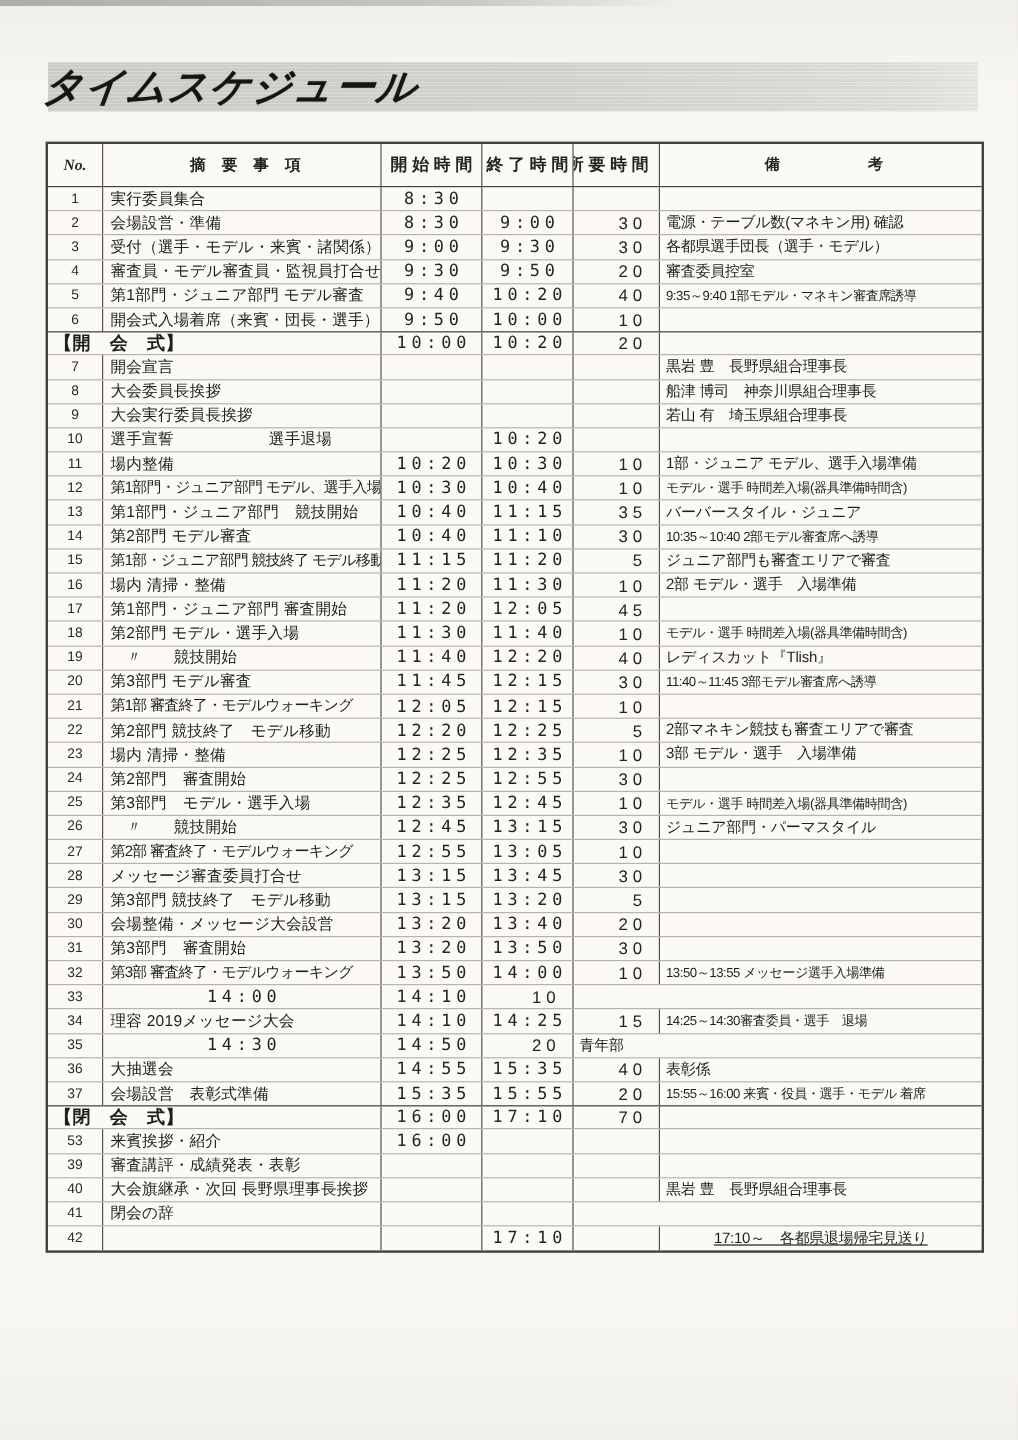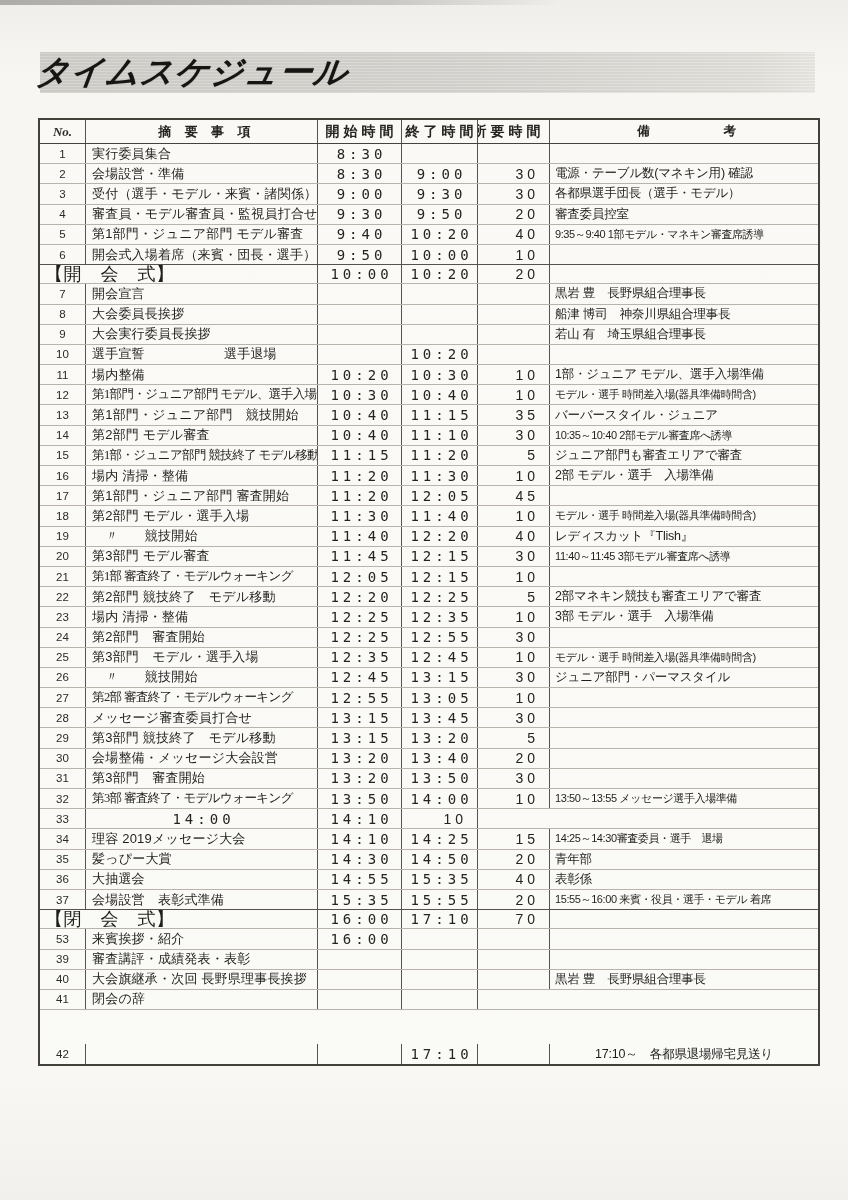--- a/index.html
+++ b/index.html
@@ -53,67 +53,67 @@
     width: 782px;
     border: 2px solid #44403a;
     background: rgba(255,255,255,.35);
   }
   .t-head, .row {
     display: grid;
     grid-template-columns: 46px 232px 84px 76px 72px 1fr;
     align-items: stretch;
   }
   .t-head {
-    height: 24px;
+    height: 36px;
     border-bottom: 1.4px solid #46423c;
     font-family: "Liberation Serif", "DejaVu Serif", serif;
     font-weight: 700;
     font-size: 15px;
     color: #23221f;
   }
   .t-head .cell { justify-content: center; }
   .t-head .c-no { font-size: 13px; font-style: italic; }
   .row { height: 20.2px; border-bottom: 1px solid #b9b4ab; }
-  .t-body .row:last-child { border-bottom: none; margin-top: 34px; }
+  .t-body .row:last-child { border-bottom: none; }
   .cell {
     display: flex;
     align-items: center;
     overflow: hidden;
     white-space: nowrap;
     border-right: 1.2px solid #57534c;
   }
   .cell:last-child { border-right: none; }
   .c-no { justify-content: center; font-size: 11.5px; color: #2c2a27; }
   .c-item { padding-left: 6px; font-size: 13px; letter-spacing: .2px; }
-  .c-item.condense { font-size: 12.5px; letter-spacing: -.6px; font-family: Liberation Serif, serif; }
+  .c-item.condense { font-size: 12.5px; letter-spacing: -.6px; }
   .c-start, .c-end {
     justify-content: center;
     font-family: "DejaVu Sans Mono", "Liberation Mono", monospace;
     font-size: 14px;
     letter-spacing: 4px;
     padding-left: 4px;
     color: #24231f;
   }
   .c-dur {
     justify-content: flex-end;
     padding-right: 10px;
     font-family: Liberation Sans, sans-serif;
     font-size: 14px;
     letter-spacing: 4px;
     color: #24231f;
   }
   .c-remark { padding-left: 5px; font-size: 12.5px; letter-spacing: -.2px; }
   .c-remark.small { font-size: 11px; letter-spacing: -.4px; }
-  .c-remark.center { justify-content: center; padding-left: 0; }
+  .c-remark.center { justify-content: center; padding-left: 0; text-decoration: underline; }
   
   .section-row { border-top: 1.2px solid #57534c; margin-top: -1px; }
   .section-row .c-item {
     grid-column: 1 / 3;
-    font-size: 18px;
-    font-weight: 400;
+    font-size: 15px;
+    font-weight: 700;
     padding-left: 5px;
     letter-spacing: .5px;
   }
 </style>
 </head>
 <body>
 
 <div class="page">
 
   <div class="scan-edge"></div>
@@ -409,21 +409,20 @@
         <div class="row">
           <div class="cell c-no">34</div>
           <div class="cell c-item">理容 2019メッセージ大会</div>
           <div class="cell c-start">14:10</div>
           <div class="cell c-end">14:25</div>
           <div class="cell c-dur">15</div>
           <div class="cell c-remark small">14:25～14:30審査委員・選手　退場</div>
         </div>
         <div class="row">
           <div class="cell c-no">35</div>
-          <div class="cell c-item">髪っぴー大賞</div>
           <div class="cell c-start">14:30</div>
           <div class="cell c-end">14:50</div>
           <div class="cell c-dur">20</div>
           <div class="cell c-remark">青年部</div>
         </div>
         <div class="row">
           <div class="cell c-no">36</div>
           <div class="cell c-item">大抽選会</div>
           <div class="cell c-start">14:55</div>
           <div class="cell c-end">15:35</div>

